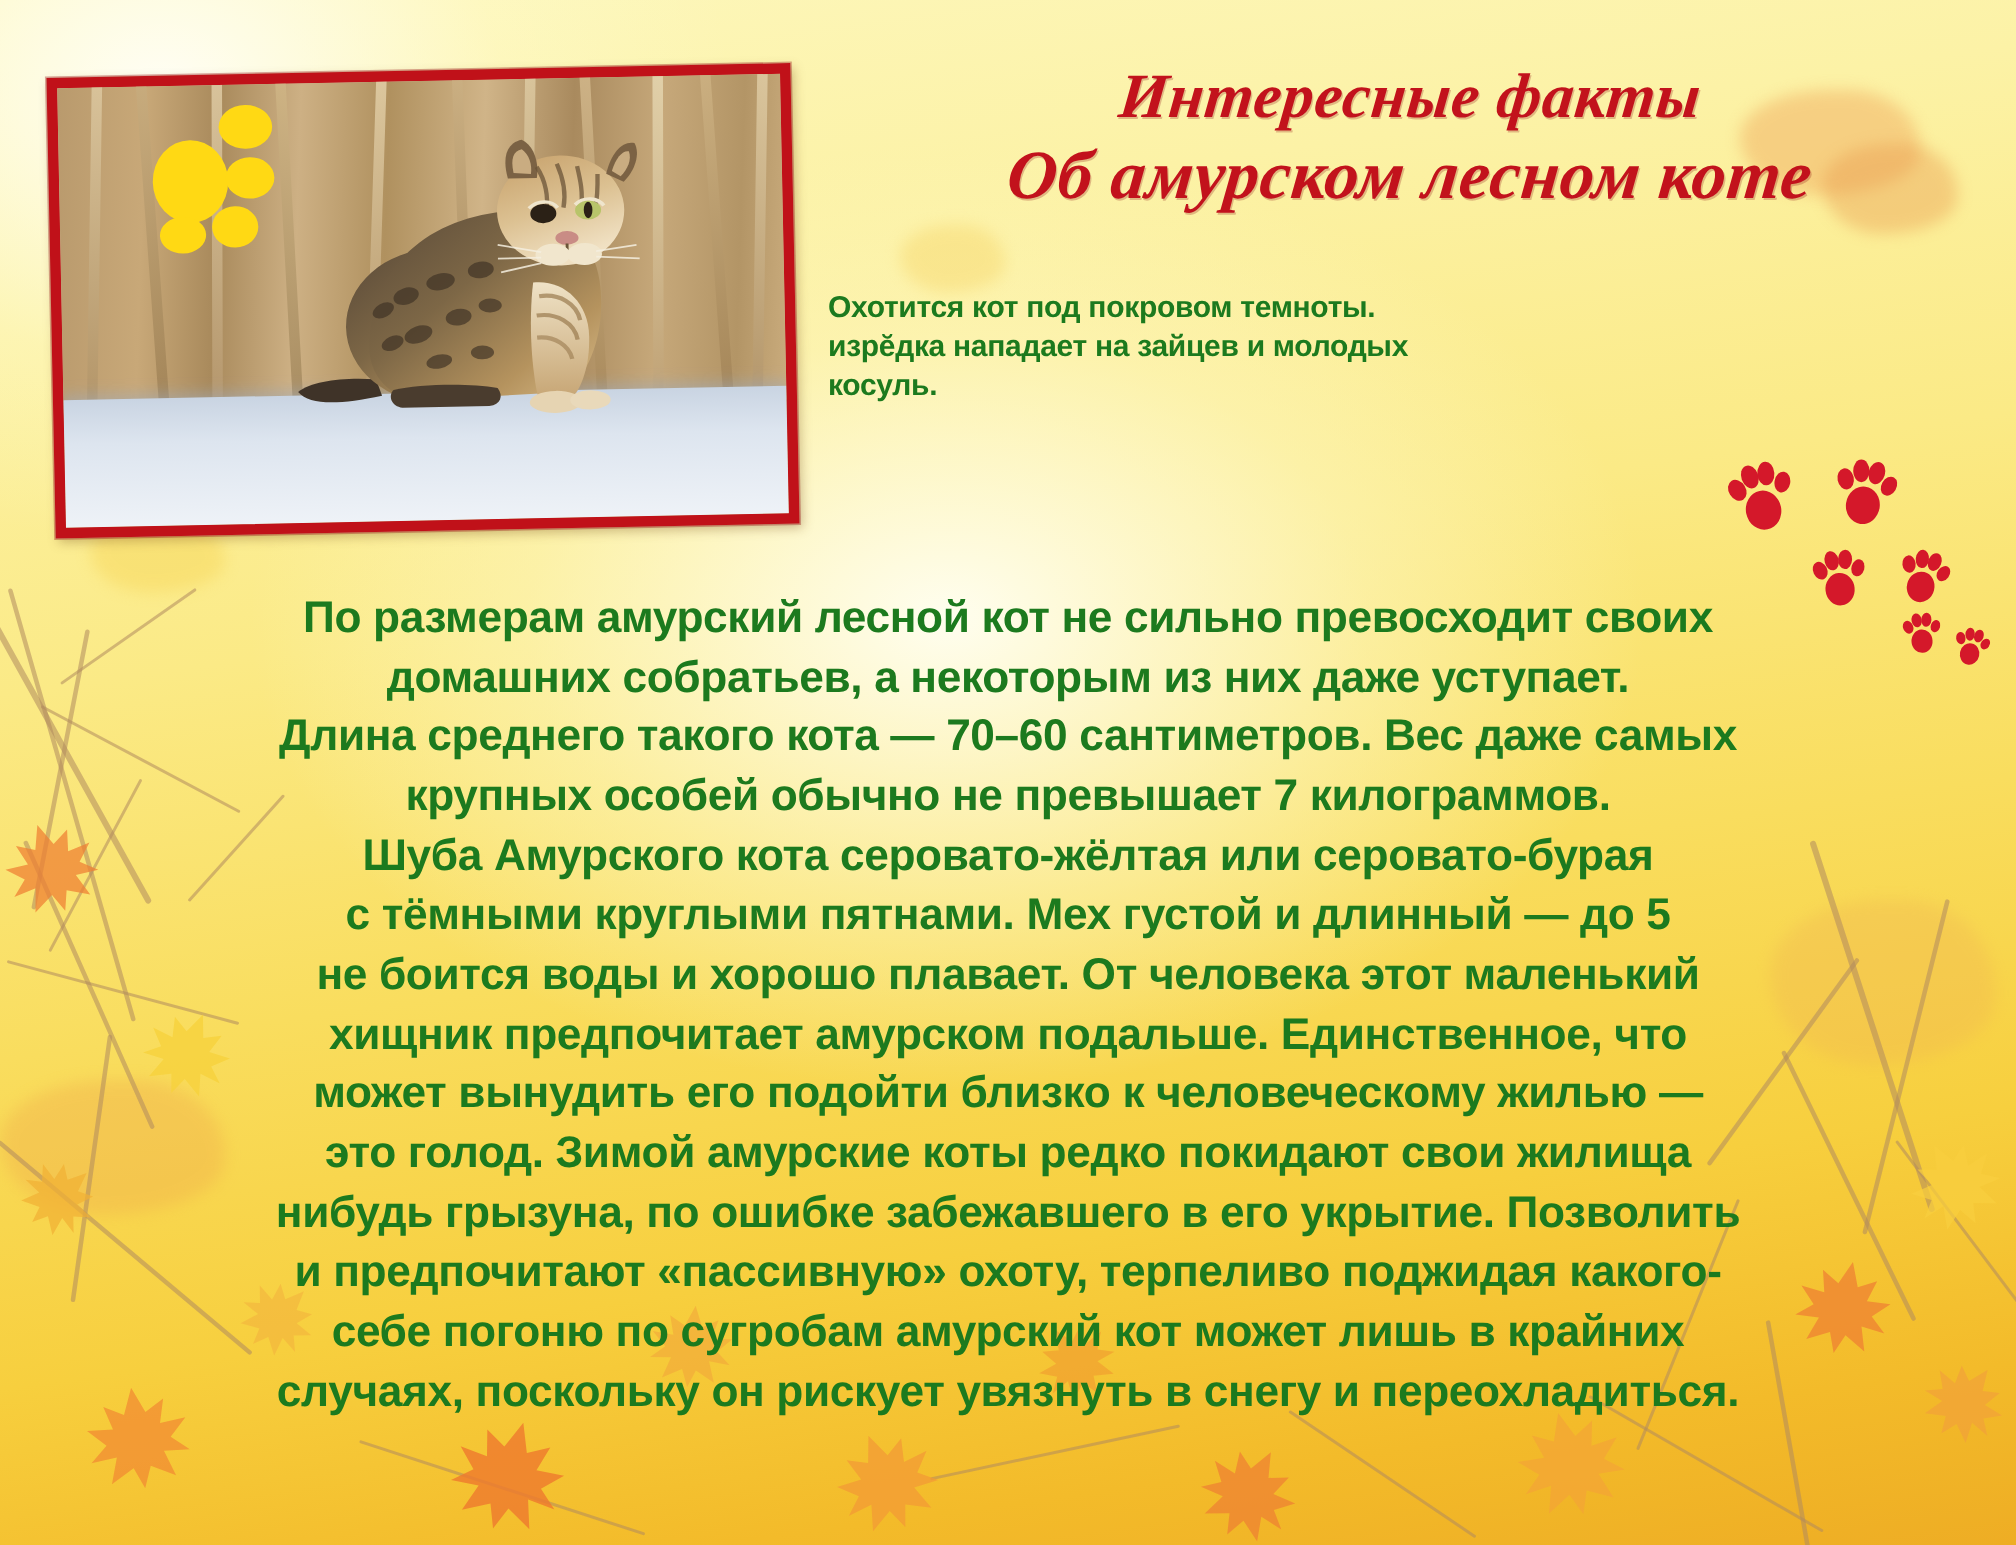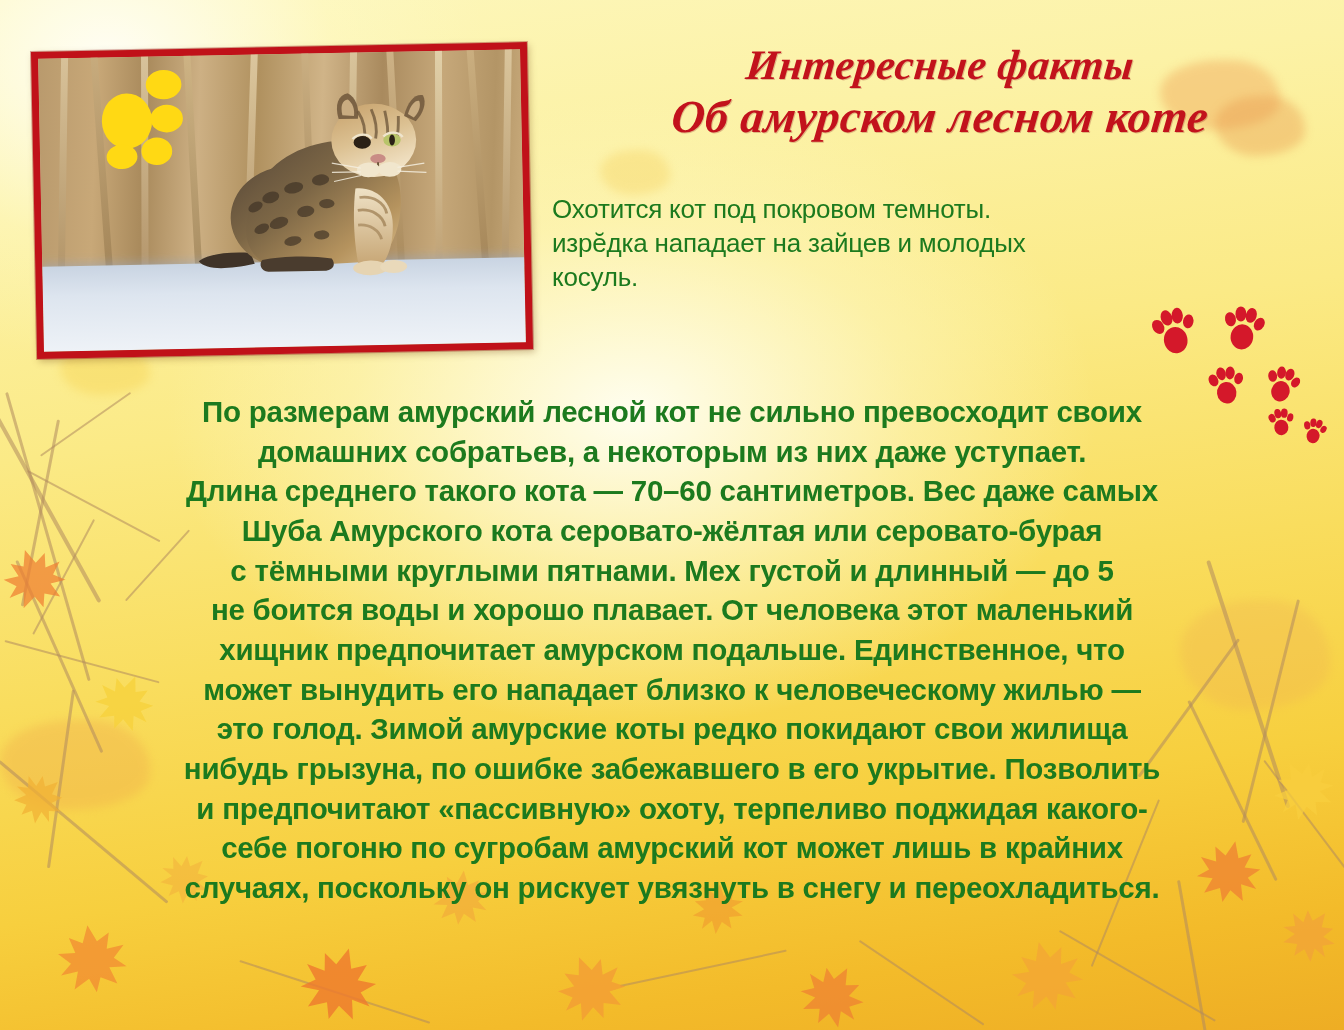--- a/index.html
+++ b/index.html
@@ -54,21 +54,21 @@
     letter-spacing:.5px;
     line-height:1.12;
     text-shadow:1px 1px 0 rgba(140,10,16,.25);
     transform:skewX(-6deg);
   }
   .title-line.l1{font-size:42px;}
   .title-line.l2{font-size:46px;margin-top:2px;}
 
   #intro{
     position:absolute;left:552px;top:192px;width:740px;
-    color:#1c7a1e;font-weight:normal;font-size:26px;line-height:1.31;
+    color:#1c7a1e;font-weight:bold;font-size:20px;line-height:1.31;
     letter-spacing:-.2px;
   }
   #intro p{margin:0;}
 
   #body-text{
     position:absolute;left:26px;top:392px;width:1292px;
     color:#1c7a1e;font-weight:bold;font-size:29.5px;line-height:1.345;
     text-align:center;letter-spacing:-.25px;
   }
   #body-text p{margin:0;white-space:nowrap;}
@@ -368,25 +368,26 @@
         <ellipse cx="65" cy="20" rx="13" ry="18" fill="#d4182a" transform="rotate(8 65 20)"></ellipse>
         <ellipse cx="87" cy="38" rx="12" ry="16" fill="#d4182a" transform="rotate(22 87 38)"></ellipse>
       </svg>
     </div>
   </div>
 
   <div id="body-text">
     <p>По размерам амурский лесной кот не сильно превосходит своих</p>
     <p>домашних собратьев, а некоторым из них даже уступает.</p>
     <p>Длина среднего такого кота — 70–60 сантиметров.  Вес даже самых</p>
+    <p>крупных особей обычно не превышает 7 килограммов.</p>
     <p>Шуба Амурского  кота серовато-жёлтая или серовато-бурая</p>
     <p>с тёмными круглыми пятнами. Мех густой и длинный — до 5</p>
     <p>не боится воды и хорошо плавает. От человека этот маленький</p>
     <p>хищник предпочитает амурском подальше. Единственное, что</p>
-    <p>может вынудить его нападает близко к человеческому жилью —</p>
+    <p>может вынудить его подойти близко к человеческому жилью —</p>
     <p>это голод. Зимой амурские коты редко покидают свои жилища</p>
     <p>нибудь грызуна, по ошибке забежавшего в его укрытие. Позволить</p>
     <p>и предпочитают «пассивную» охоту, терпеливо поджидая какого-</p>
     <p>себе погоню по сугробам амурский кот может лишь в крайних</p>
     <p>случаях, поскольку он рискует увязнуть в снегу и переохладиться.</p>
   </div>
 
 </div>
 
 </body></html>

